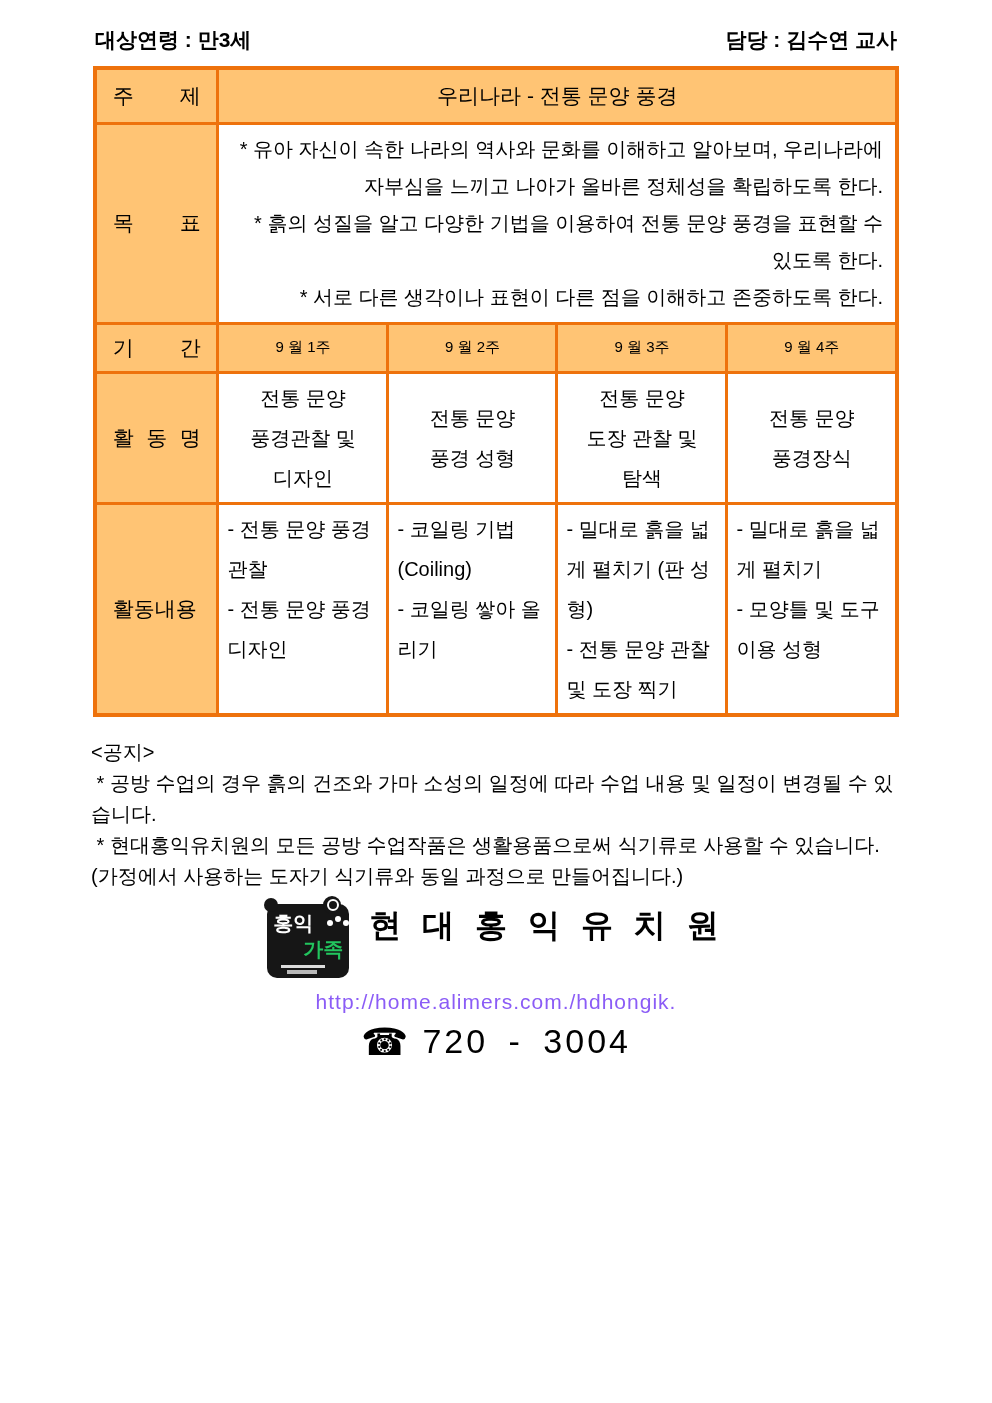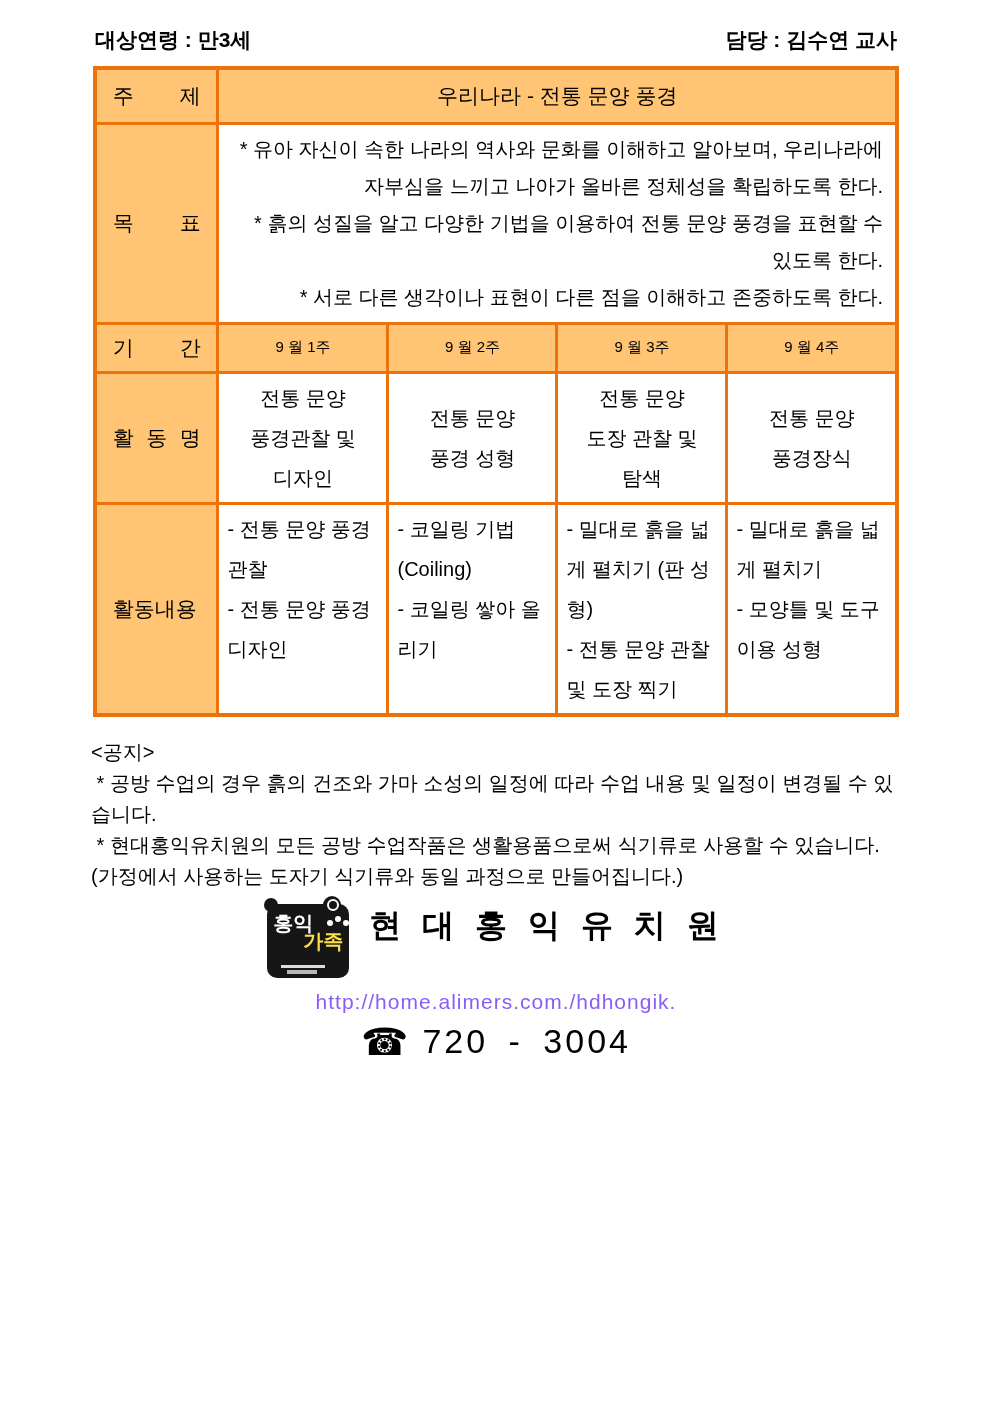--- a/index.html
+++ b/index.html
@@ -101,22 +101,22 @@
   .logo-body {
     position: absolute; right: 8px; top: 12px;
     width: 6px; height: 6px; background: #fff; border-radius: 50%;
     box-shadow: -8px 4px 0 0 #fff, 8px 4px 0 0 #fff;
   }
   .logo-t1 {
     position: absolute; left: 6px; top: 6px;
     color: #fff; font-weight: 700; font-size: 20px; letter-spacing: 0px;
   }
   .logo-t2 {
-    position: absolute; right: 6px; top: 24px;
-    color: #fde047; font-weight: 700; font-size: 20px;
+    position: absolute; right: 6px; top: 32px;
+    color: #22c55e; font-weight: 700; font-size: 20px;
   }
   .logo-band {
     position: absolute; left: 14px; bottom: 10px;
     width: 44px; height: 3px; background: #fff; opacity: 0.85;
   }
   .logo-band2 {
     position: absolute; left: 20px; bottom: 4px;
     width: 30px; height: 4px; background: #fff; opacity: 0.7;
   }
   .org-name {

